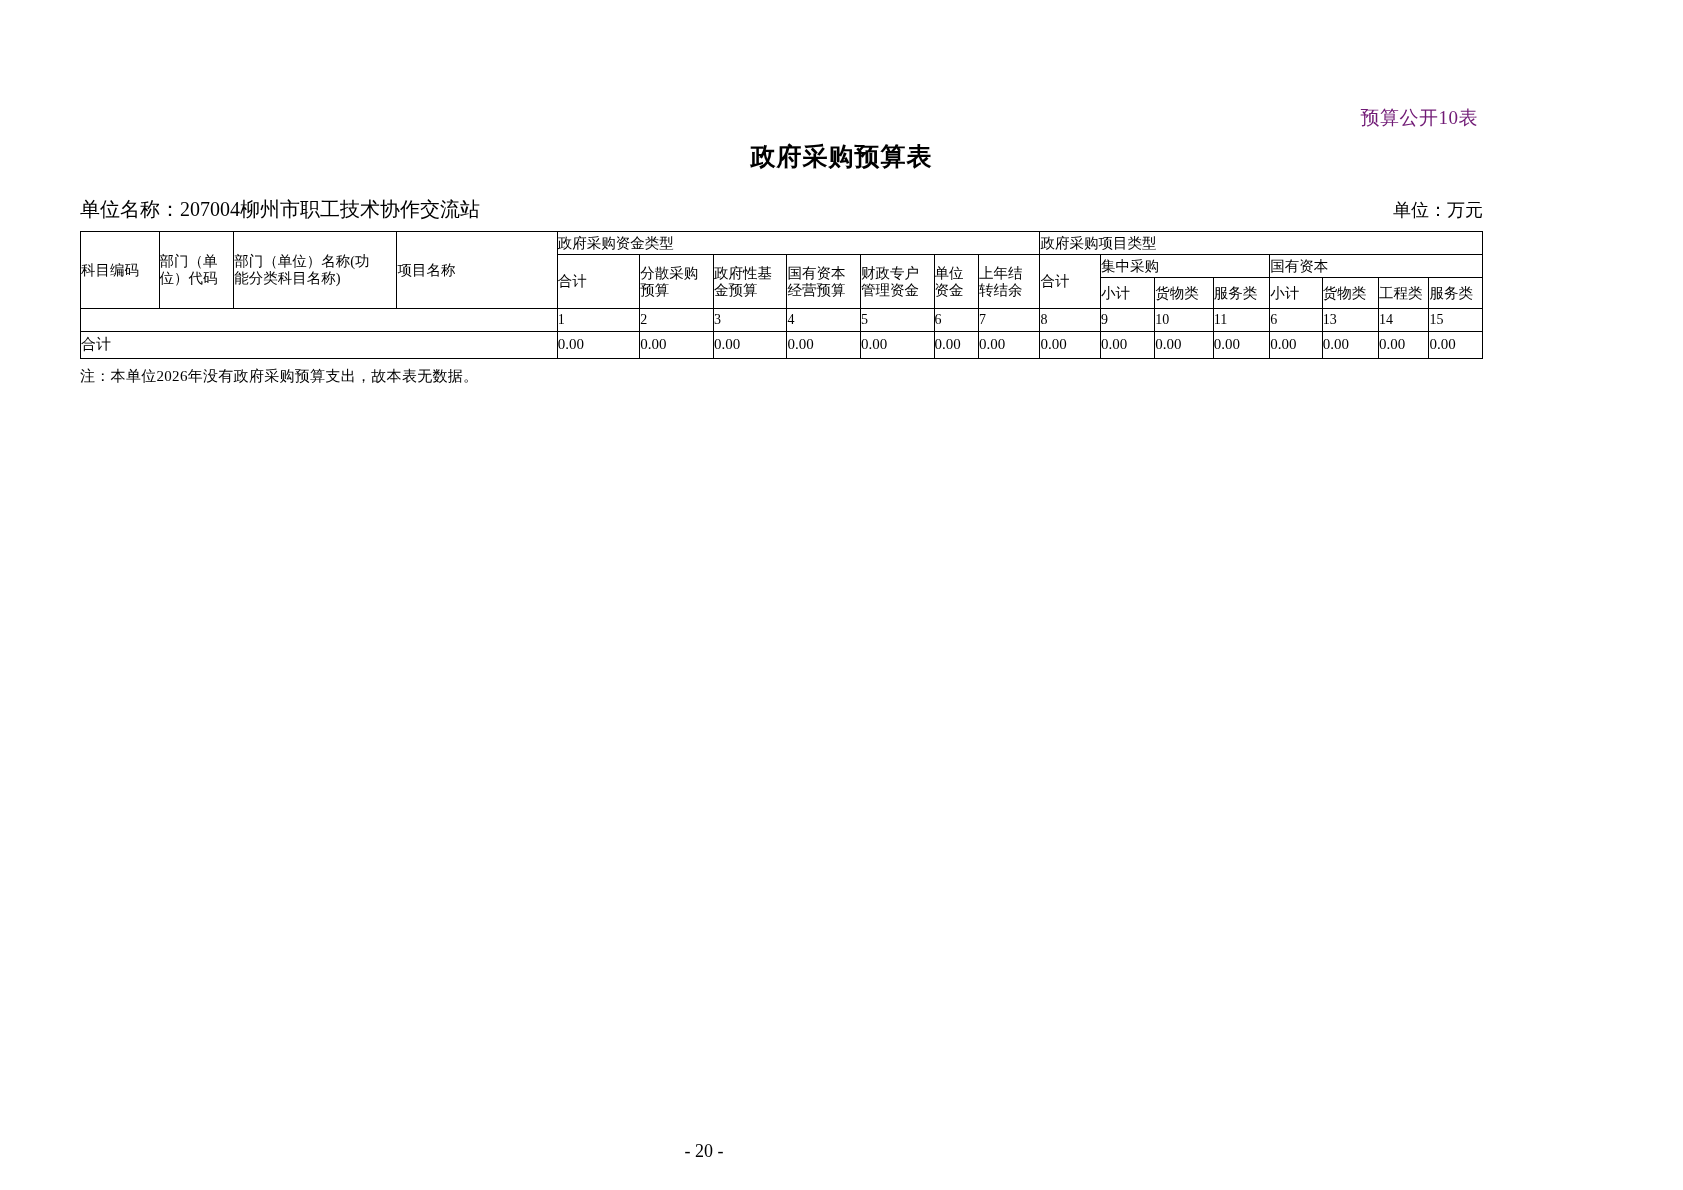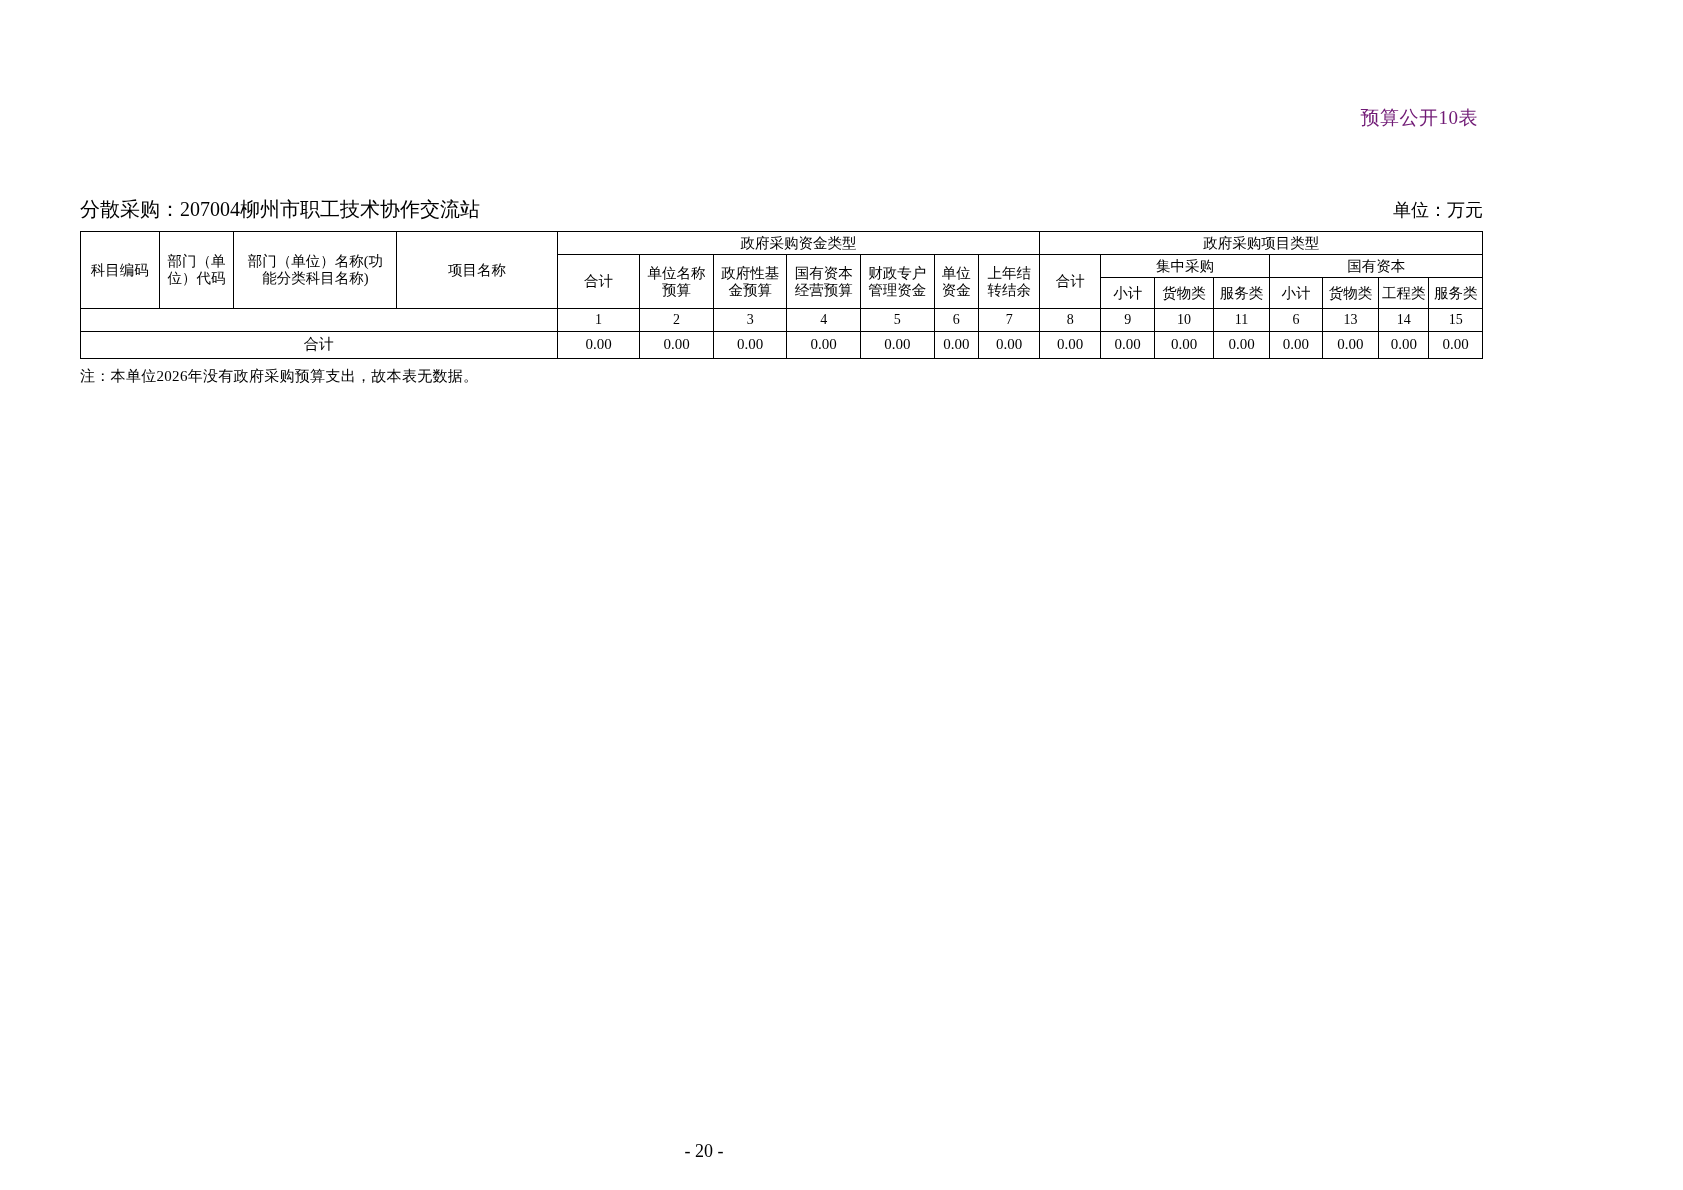--- a/index.html
+++ b/index.html
@@ -70,21 +70,21 @@
     position: absolute;
     top: 231px;
     left: 80px;
     border-collapse: collapse;
     table-layout: fixed;
     width: 1403px;
     font-size: 14px;
   }
   table.budget td, table.budget th {
     border: 1px solid #000;
-    text-align: center;
+    text-align: left;
     vertical-align: middle;
     padding: 0;
     font-weight: normal;
     line-height: 1.15;
   }
   .grp-head {
     font-size: 14.5px;
     height: 22px;
   }
   .col-head {
@@ -127,24 +127,25 @@
     line-height: 1.18;
   }
 </style>
 </head>
 <body>
 
 <div class="page">
 
   <div class="page-header">预算公开10表</div>
 
+  <div class="doc-title">政府采购预算表</div>
 
   <div class="meta-row">
     <div class="unit-name">
-      <span class="label">分散采购：</span><span class="value">207004柳州市职工技术协作交流站</span>
+      <span class="label">单位名称：</span><span class="value">207004柳州市职工技术协作交流站</span>
     </div>
     <div class="unit-measure">单位：万元</div>
   </div>
 
   <table class="budget">
     <colgroup>
       <col style="width:78px">
       <col style="width:74px">
       <col style="width:162px">
       <col style="width:159px">
@@ -175,21 +176,21 @@
           <div>部门（单位）名称(功</div>
           <div>能分类科目名称)</div>
         </td>
         <td rowspan="3" class="col-head">项目名称</td>
         <td colspan="7" class="grp-head">政府采购资金类型</td>
         <td colspan="8" class="grp-head">政府采购项目类型</td>
       </tr>
       <tr>
         <td rowspan="2" class="col-head">合计</td>
         <td rowspan="2" class="col-head two-line">
-          <div>单位名称</div>
+          <div>分散采购</div>
           <div>预算</div>
         </td>
         <td rowspan="2" class="col-head two-line">
           <div>政府性基</div>
           <div>金预算</div>
         </td>
         <td rowspan="2" class="col-head two-line">
           <div>国有资本</div>
           <div>经营预算</div>
         </td>

